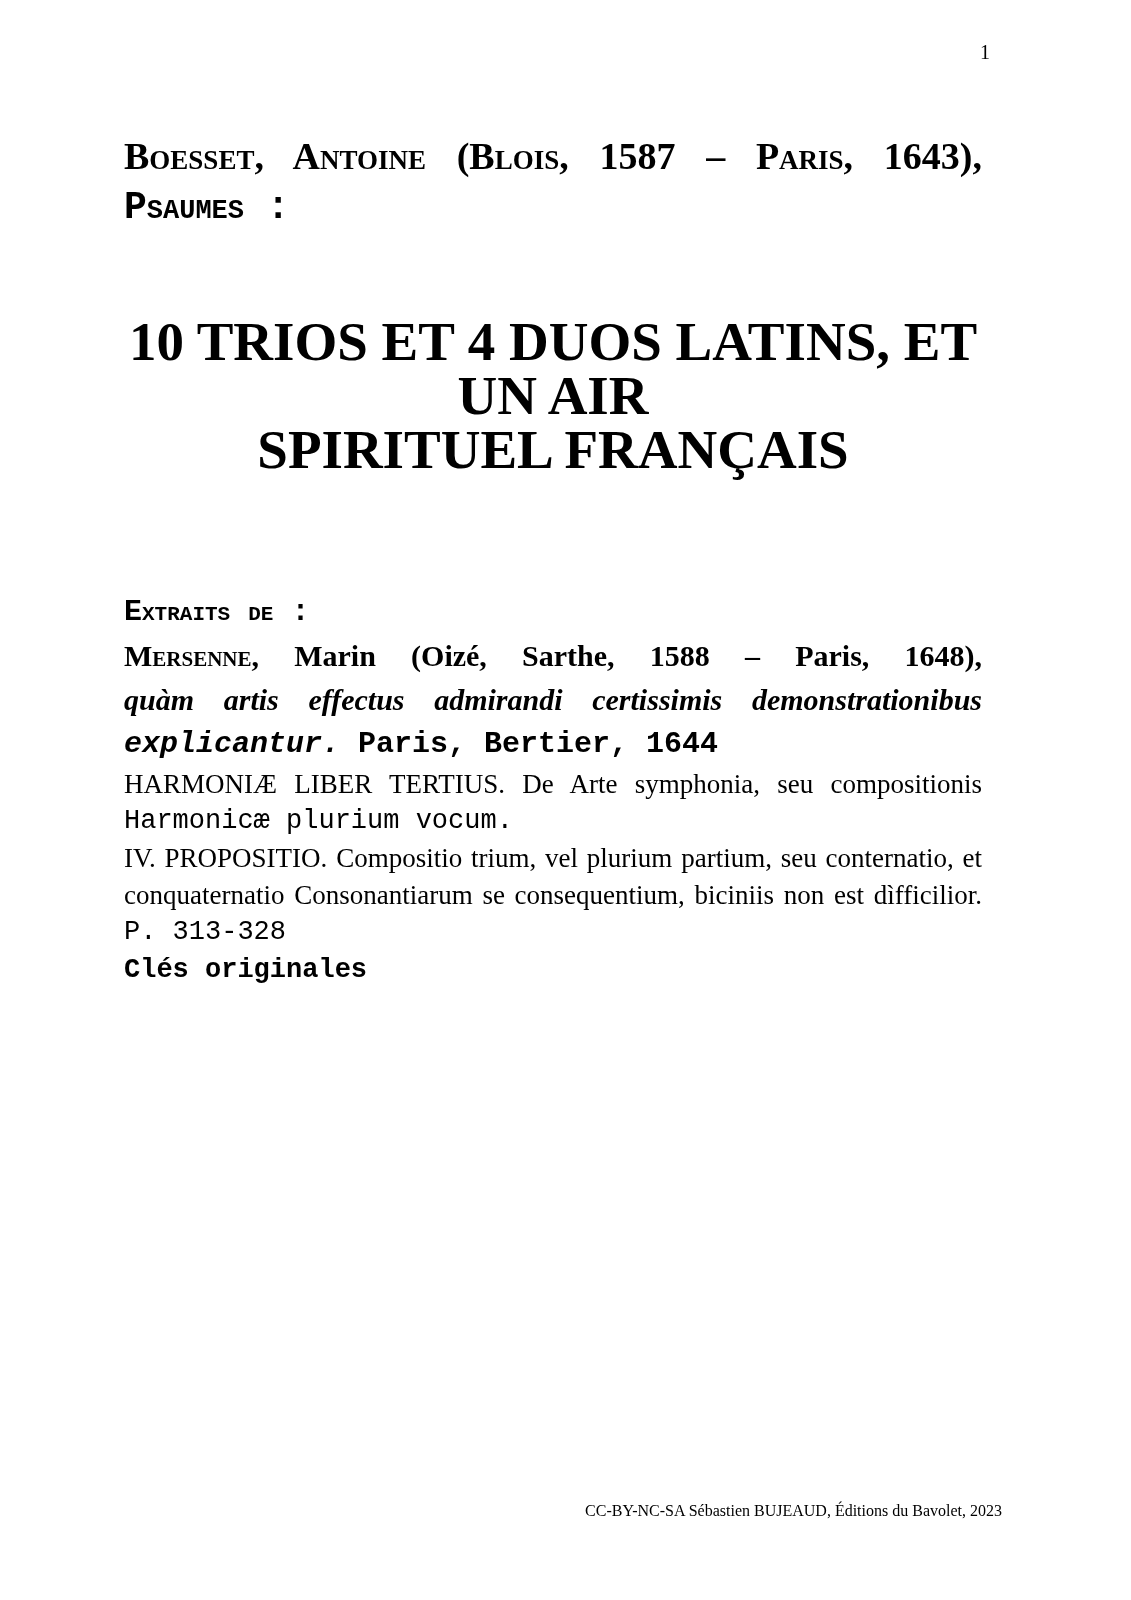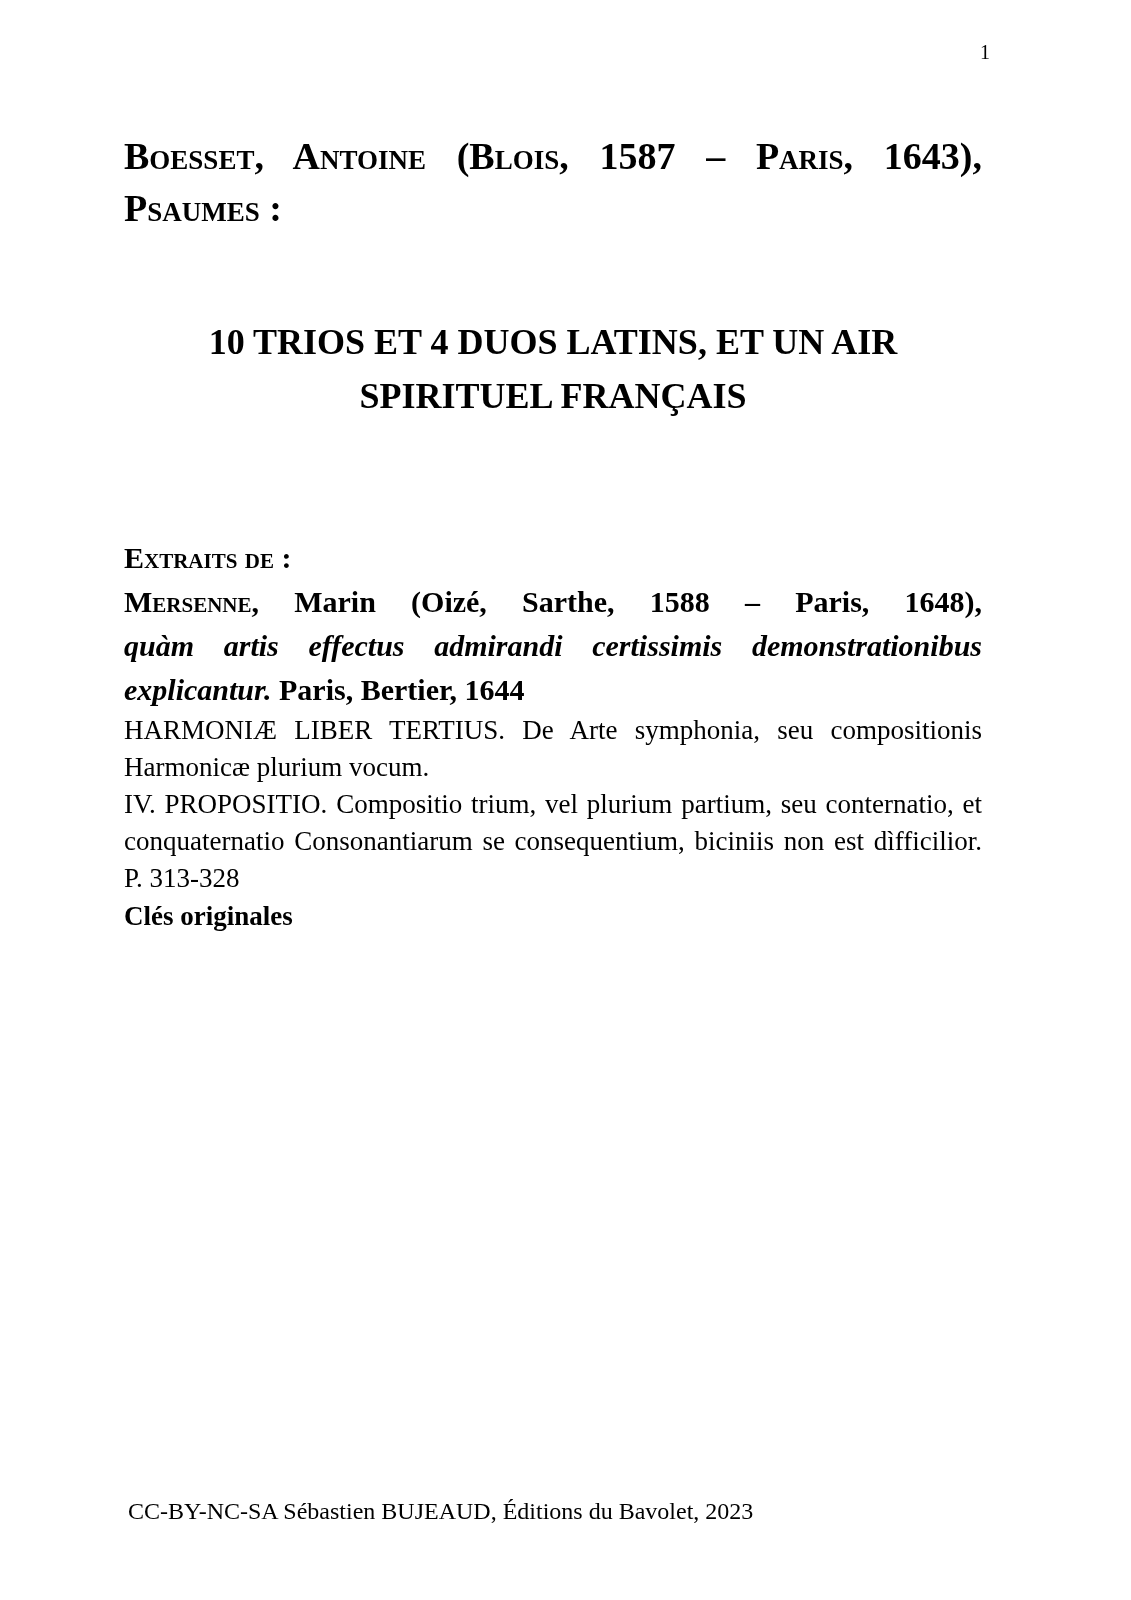--- a/index.html
+++ b/index.html
@@ -25,34 +25,34 @@
   }
   .doc-body {
     position: absolute;
     top: 0;
     left: 124px;
     width: 858px;
   }
   .line { text-align: left; }
   .line.justify { text-align: justify; text-align-last: justify; }
   .line.center  { text-align: center; text-align-last: center; }
-  .line.left    { text-align: center;   text-align-last: left; }
+  .line.left    { text-align: center;   text-align-last: left; font-family: Liberation Mono, monospace; }
 
   .sc { font-variant: small-caps; }
   .i  { font-style: italic; }
 
   .author-heading {
     margin-top: 130px;
     font-size: 38px;
     line-height: 52px;
     font-weight: 700;
   }
   .main-title {
     margin-top: 81px;
-    font-size: 36px;
+    font-size: 55px;
     line-height: 54px;
     font-weight: 700;
   }
   .source-block {
     margin-top: 113px;
     font-size: 30px;
     line-height: 44px;
     font-weight: 700;
   }
   .description-block {
@@ -62,24 +62,24 @@
   }
   .cles-heading {
     margin-top: 0;
     font-size: 27px;
     line-height: 38px;
     font-weight: 700;
   }
   .footer {
     position: absolute;
     top: 1496px;
-    left: 128px;
+    left: 144px;
     width: 858px;
-    text-align: left;
-    font-size: 24px;
+    text-align: right;
+    font-size: 16px;
     line-height: 30px;
   }
 </style>
 </head>
 <body>
 
 <div class="page">
   <div class="page-number">1</div>
 
   <main class="doc-body">

